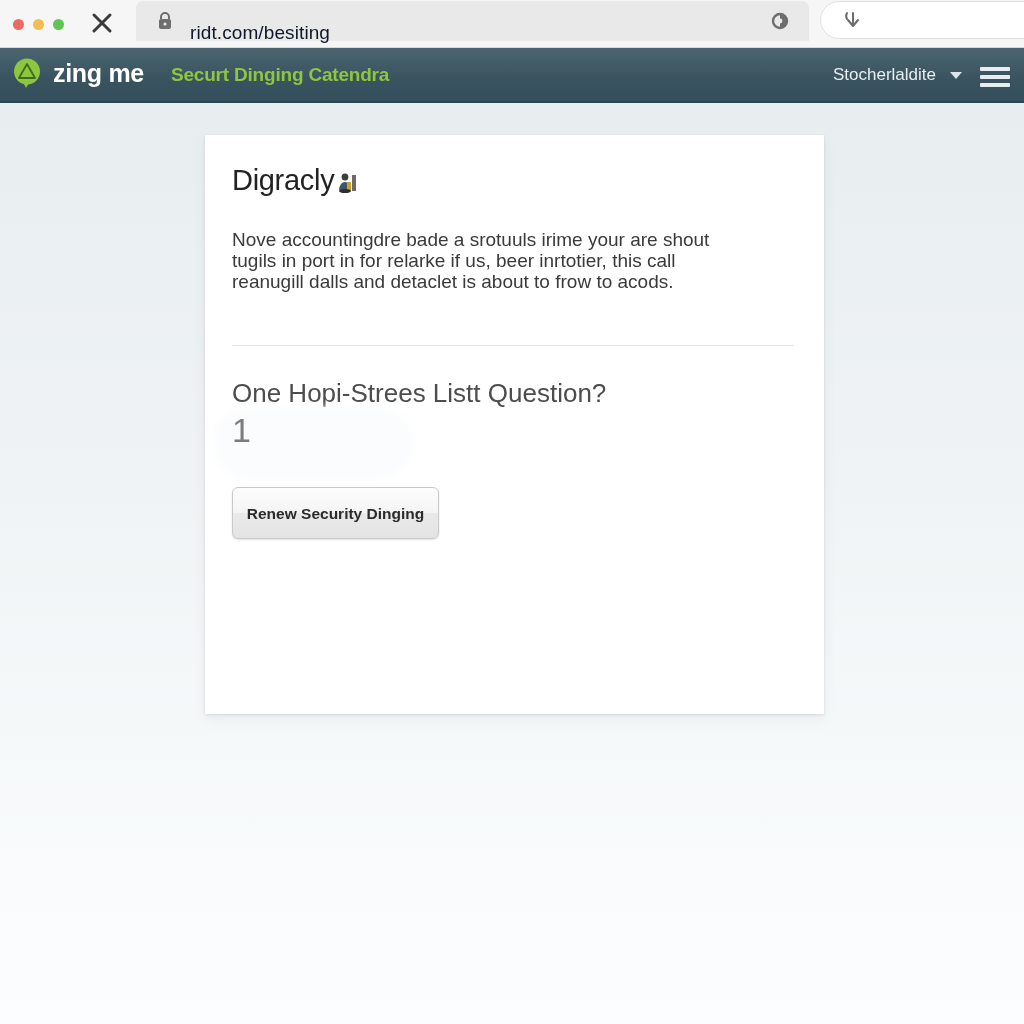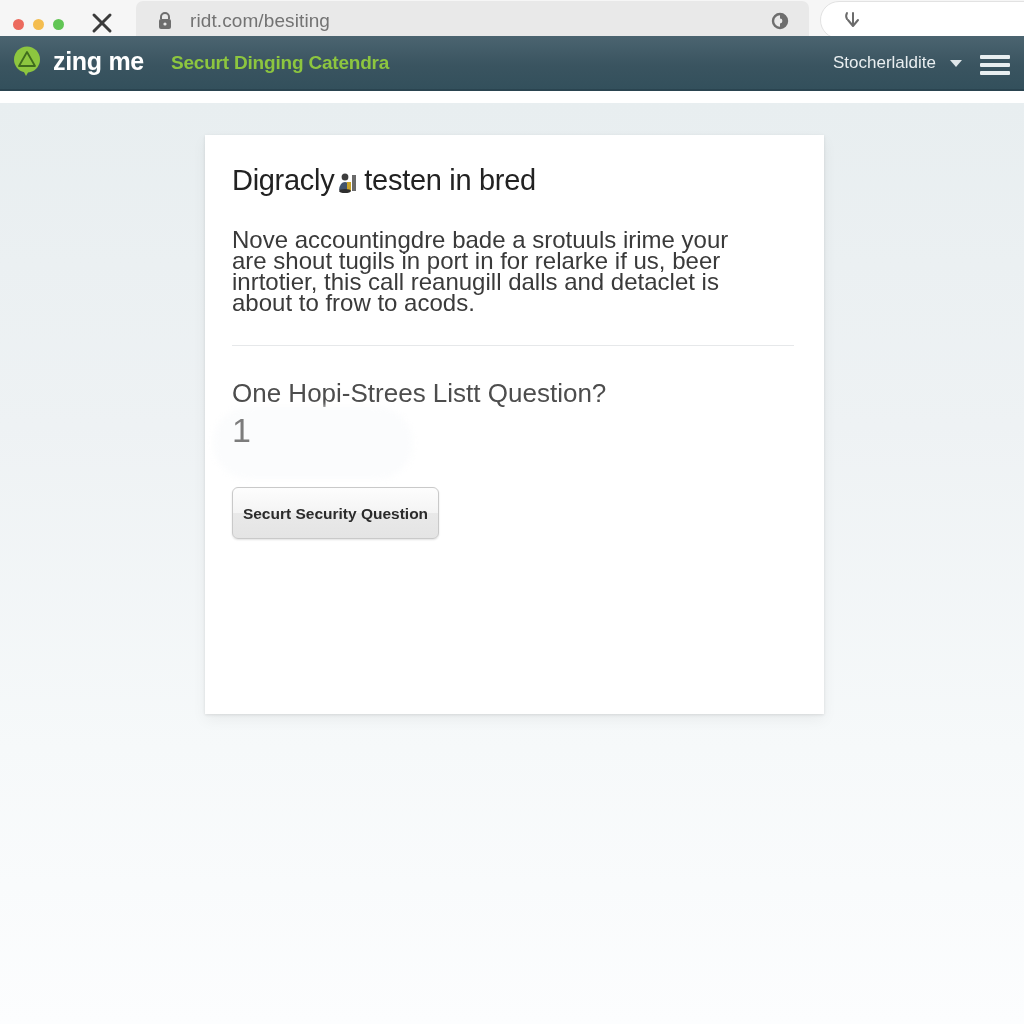--- a/index.html
+++ b/index.html
@@ -62,25 +62,25 @@
     border-radius: 7px 7px 0 0;
     box-sizing: border-box;
   }
   .lock-icon {
     position: absolute;
     left: 20px; top: 10px;
     width: 18px; height: 20px;
   }
   .url-text {
     position: absolute;
-    left: 54px; top: 0;
+    left: 54px; top: 12px;
     height: 40px;
     line-height: 40px;
     font-size: 19px;
-    color: #737373;
+    color: #0f172a;
     letter-spacing: 0.1px;
     white-space: nowrap;
   }
   .reload-icon {
     position: absolute;
     right: 20px; top: 11px;
     width: 18px; height: 18px;
   }
 
   .secondbar {
@@ -94,21 +94,21 @@
   }
   .download-icon {
     position: absolute;
     left: 22px; top: 8px;
     width: 20px; height: 22px;
   }
 
   
   .navbar {
     position: absolute;
-    left: 0; top: 36px;
+    left: 0; top: 48px;
     width: 1024px; height: 55px;
     background: linear-gradient(to bottom, #4b6470 0%, #3a5460 55%, #33505c 100%);
     border-bottom: 2px solid #2a4450;
     box-sizing: border-box;
   }
   .brand {
     position: absolute;
     left: 12px; top: 9px;
     display: flex;
     align-items: center;
@@ -199,21 +199,21 @@
     width: 26px; height: 26px;
     position: relative;
     top: 2px;
     filter: blur(0.6px);
   }
 
   .card-paragraph {
     position: absolute;
     left: 27px; top: 94px;
     width: 516px;
-    font-size: 24px;
+    font-size: 19px;
     line-height: 21px;
     color: #3a3a3a;
   }
 
   .divider {
     position: absolute;
     left: 27px; top: 210px;
     width: 562px; height: 1px;
     background: #e6e8ea;
   }
@@ -346,28 +346,27 @@
         <span>Digracly</span>
         <span class="title-emoji">
           <svg width="26" height="26" viewBox="0 0 26 26">
             <ellipse cx="9" cy="7" rx="3.4" ry="3.6" fill="#3d3d3d"></ellipse>
             <path d="M3 20 q1-8 6-8 q5 0 6 8 Z" fill="#41536b"></path>
             <rect x="11" y="12" width="4" height="9" fill="#c9a227"></rect>
             <rect x="16" y="5" width="4" height="16" fill="#6a6a6a"></rect>
             <ellipse cx="9" cy="21" rx="6" ry="2" fill="#2e2e2e"></ellipse>
           </svg>
         </span>
-        <span>testen in bred</span>
       </div>
 
       <div class="card-paragraph">Nove accountingdre bade a srotuuls irime your are shout tugils in port in for relarke if us, beer inrtotier, this call reanugill dalls and detaclet is about to frow to acods.</div>
 
       <div class="divider"></div>
 
       <div class="question-label">One Hopi-Strees Listt Question?</div>
 
       <div class="answer-ghost"></div>
       <div class="answer-value">1</div>
 
-      <button class="renew-button">Securt Security Question</button>
+      <button class="renew-button">Renew Security Dinging</button>
     </div>
   </div>
 </div>
 
 </body></html>

